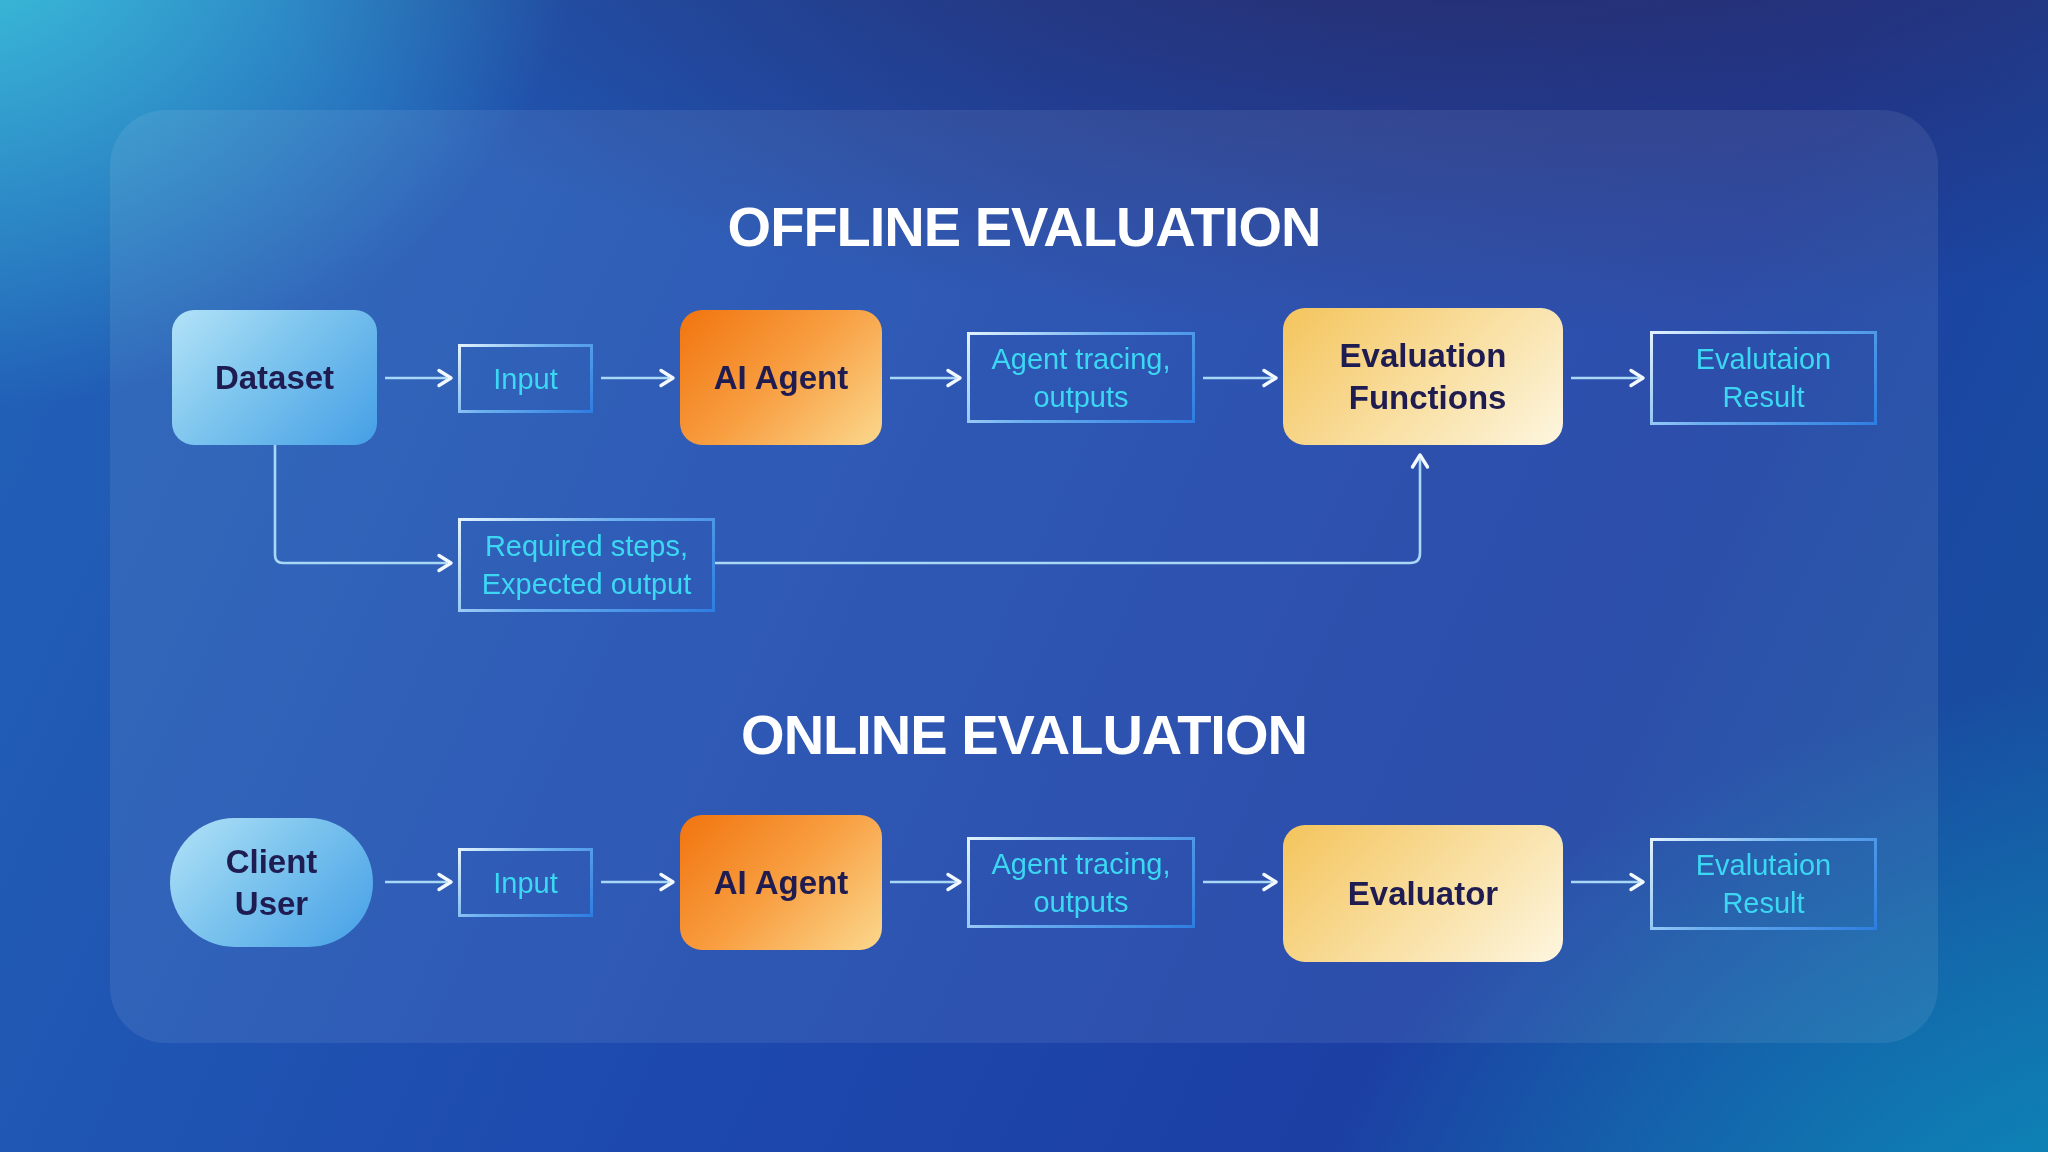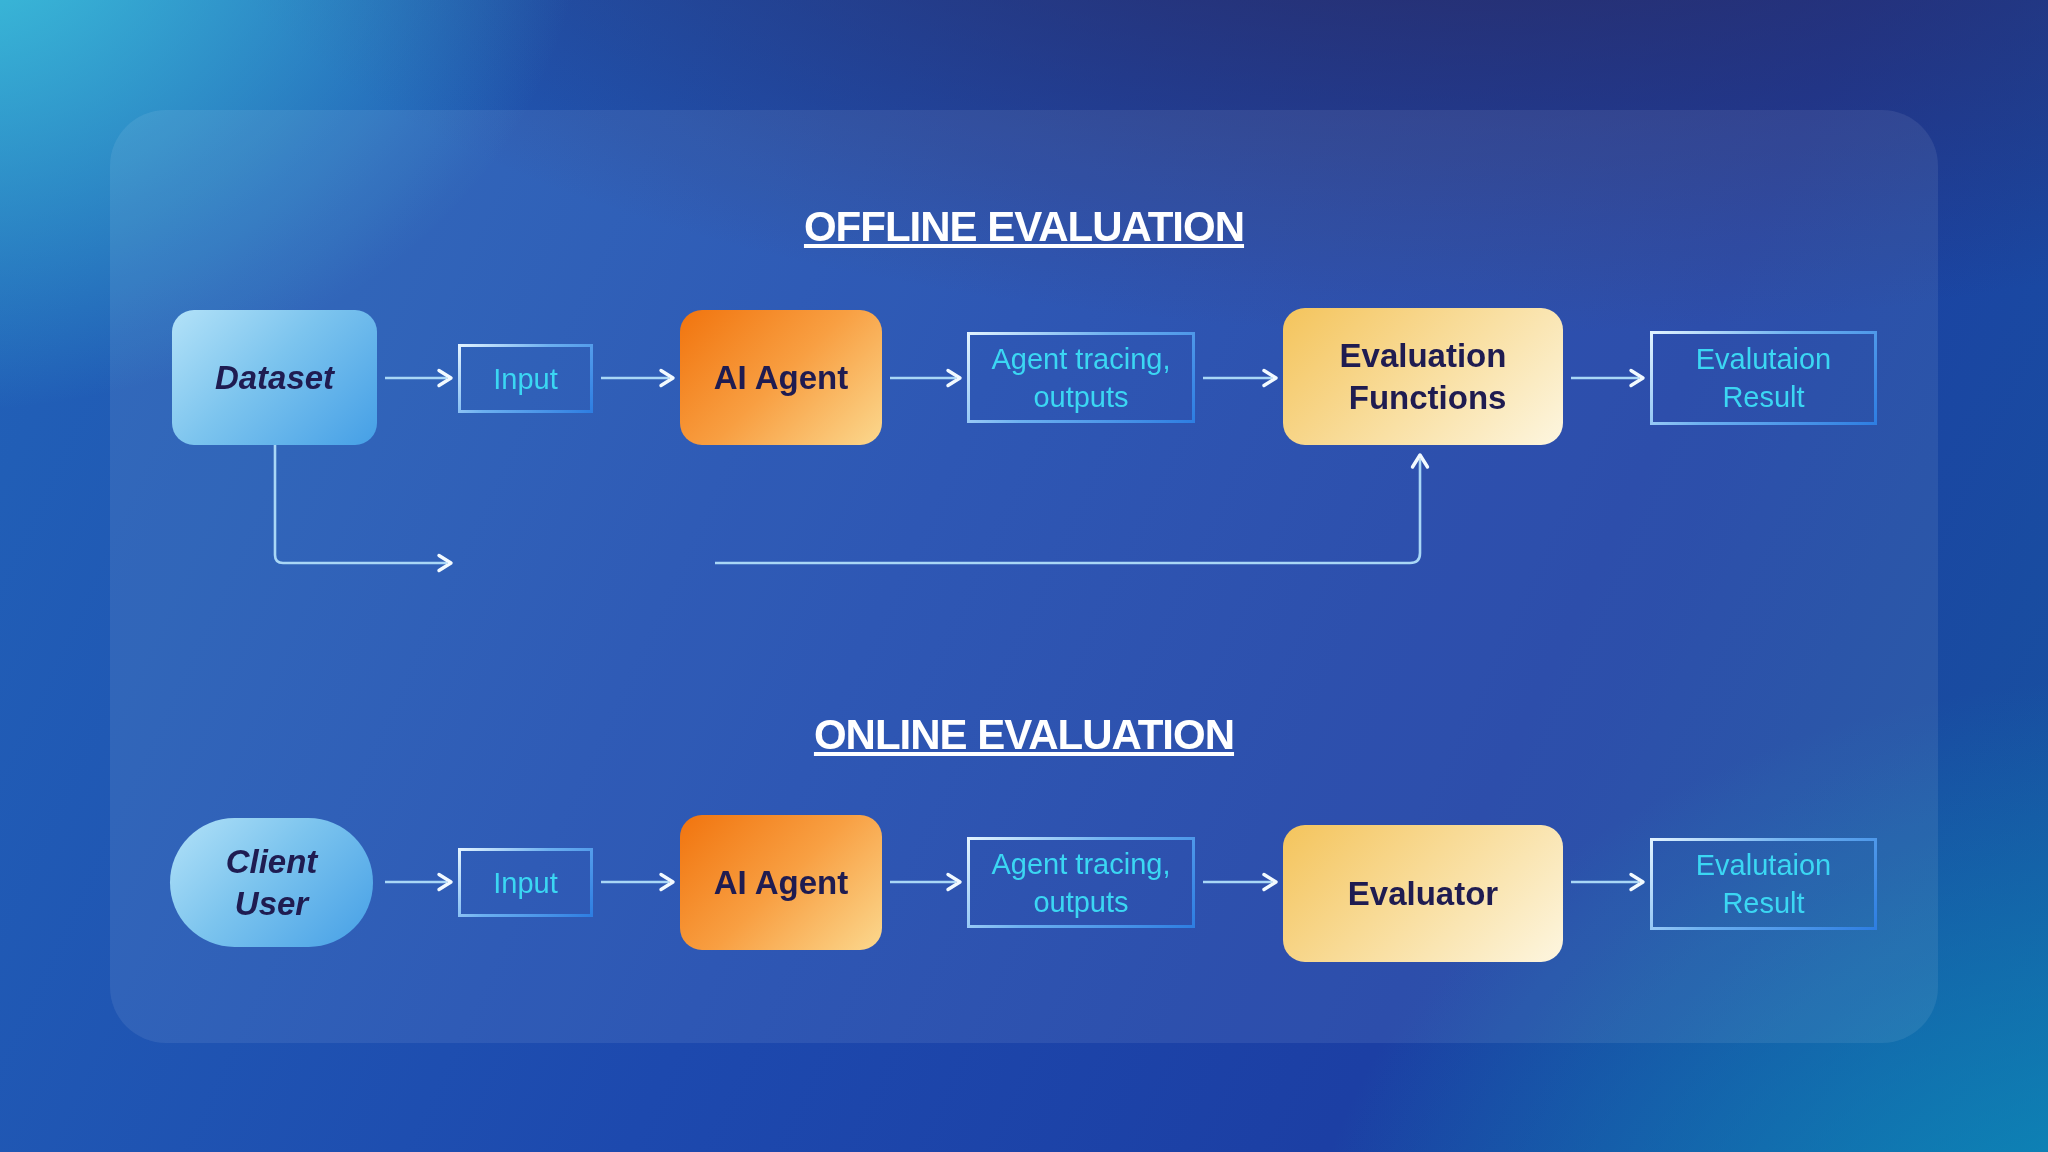--- a/index.html
+++ b/index.html
@@ -12,35 +12,35 @@
       radial-gradient(2100px 800px at 72% -14%, var(--bg-navy,#2a285f) 0%, rgba(42,40,95,0) 62%),
       radial-gradient(1500px 1100px at 106% 114%, var(--bg-teal-deep,#0a93bd) 0%, rgba(10,147,189,0) 58%),
       linear-gradient(115deg,#2263b8 0%, #1d49ae 45%, #1c3fa4 72%, #17549f 100%);
   }
   .panel{
     position:absolute;left:110px;top:110px;width:1828px;height:933px;
     border-radius:56px;background:rgba(255,255,255,0.08);
   }
   .title{
     position:absolute;left:110px;width:1828px;text-align:center;
-    color:var(--title-white,#fff);font-size:42px;font-weight:700;
-    letter-spacing:-1px;line-height:60px;text-decoration:underline;
+    color:var(--title-white,#fff);font-size:56px;font-weight:700;
+    letter-spacing:-1px;line-height:60px;
   }
   .title.offline{top:197px;}
   .title.online{top:705px;}
 
   .node{
     position:absolute;display:flex;align-items:center;justify-content:center;
     text-align:center;box-sizing:border-box;
   }
   .fill{
     border-radius:22px;color:var(--text-navy,#1f1c51);
     font-size:33px;font-weight:700;line-height:42px;
   }
-  .blue-fill{background:linear-gradient(135deg,var(--node-blue-start,#b3e2f8) 0%,#7cc4ee 45%,var(--node-blue-end,#459fe6) 100%);font-style:italic;}
+  .blue-fill{background:linear-gradient(135deg,var(--node-blue-start,#b3e2f8) 0%,#7cc4ee 45%,var(--node-blue-end,#459fe6) 100%);}
   .pill{border-radius:66px;}
   .orange-fill{background:linear-gradient(135deg,var(--node-orange-start,#f1740e) 0%,#f89f42 50%,var(--node-orange-end,#fbd88e) 100%);align-items:center;}
   .cream-fill{background:linear-gradient(135deg,var(--node-cream-start,#f4c45c) 0%,#f9e0a4 55%,var(--node-cream-end,#fdf6e0) 100%);text-align:right;}
   .outline{
     border:3px solid transparent;
     border-image:linear-gradient(135deg,var(--outline-border-start,#e2f3ff) 0%,#6cb0f0 45%,var(--outline-border-end,#2e7ee2) 100%) 1;
     color:var(--accent-cyan,#3bd7f3);
     font-size:29px;font-weight:400;line-height:38px;
   }
   .two-line span{display:block;}
@@ -147,20 +147,26 @@
       <span>Evaluation</span>
       <span>Functions</span>
     </div>
   </div>
   <div class="node outline n-result1">
     <div class="two-line">
       <span>Evalutaion</span>
       <span>Result</span>
     </div>
   </div>
+  <div class="node outline n-required">
+    <div class="two-line">
+      <span>Required steps,</span>
+      <span>Expected output</span>
+    </div>
+  </div>
 
   <div class="title online">ONLINE EVALUATION</div>
 
   <div class="node fill blue-fill pill n-client">
     <div class="two-line">
       <span>Client</span>
       <span>User</span>
     </div>
   </div>
   <div class="node outline n-input2">

